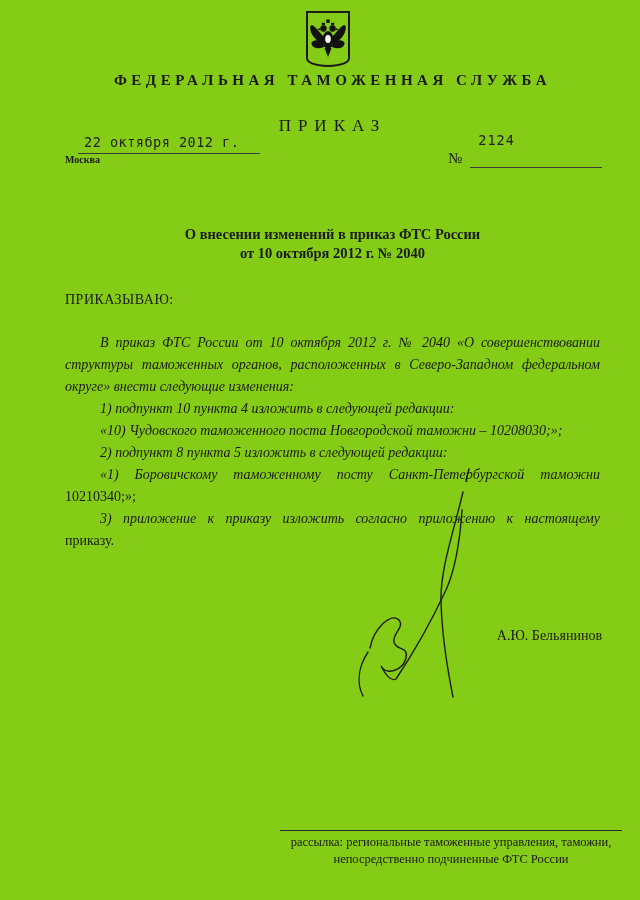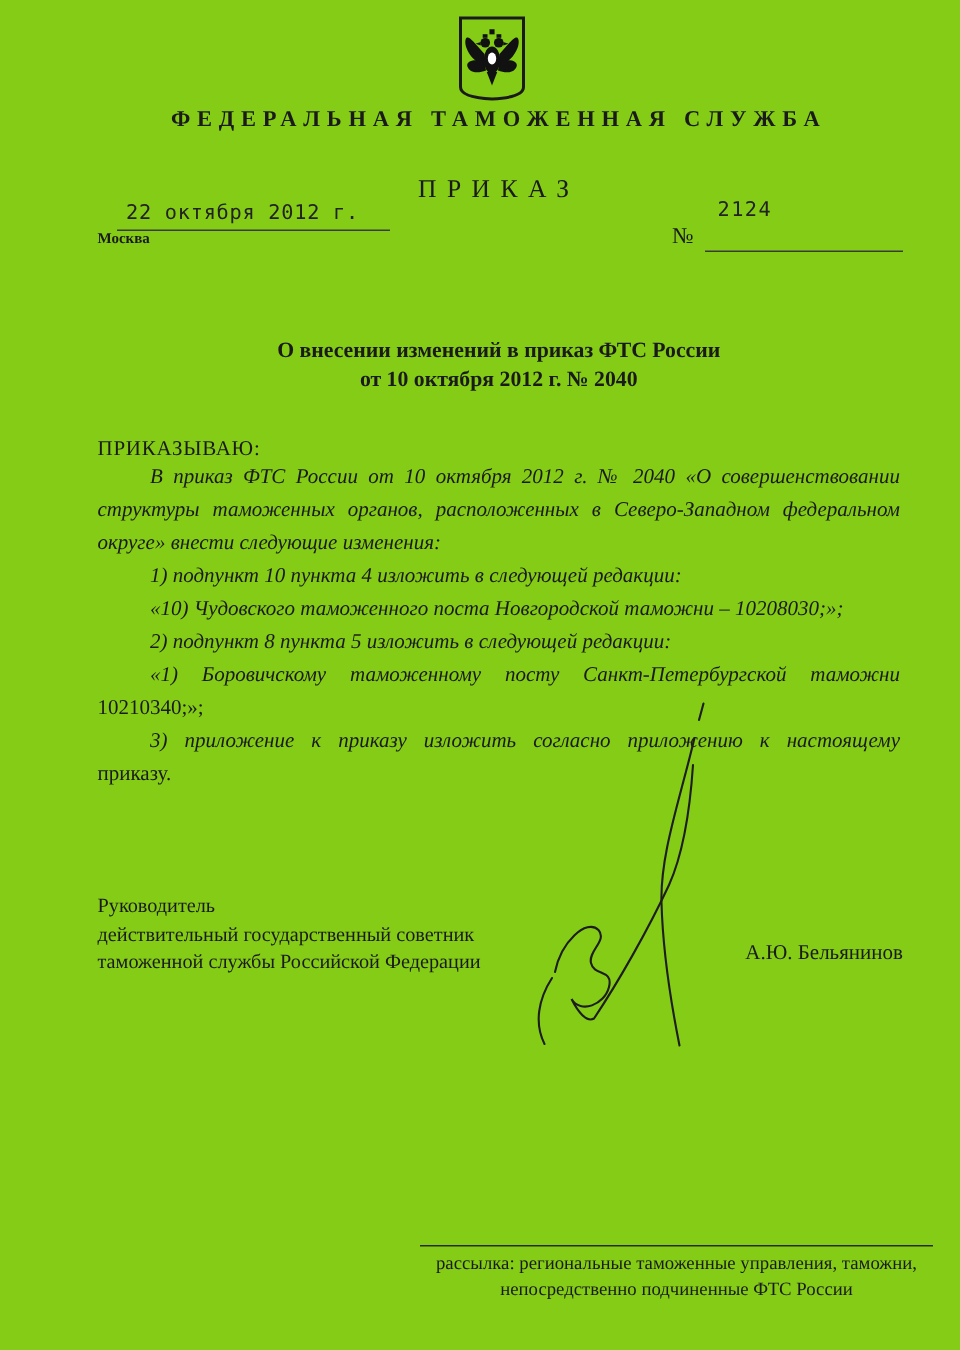--- a/index.html
+++ b/index.html
@@ -67,21 +67,21 @@
   }
   .city { top: 154px; text-align: left; font-size: 10px; font-weight: bold; }
   .subject {
     top: 225px;
     text-align: center;
     font-weight: bold;
     font-size: 14.5px;
     line-height: 19px;
   }
   .body-block { top: 292px; font-size: 14px; }
-  .order-word { letter-spacing: 0.5px; }
+  .order-word { margin-bottom: 24px; letter-spacing: 0.5px; }
   .body-block p {
     text-align: justify;
     line-height: 22px;
   }
   .indent { text-indent: 35px; font-style: italic; }
   .stretch { text-align-last: justify; }
   .sig-block {
     top: 595px;
     font-size: 13.5px;
     line-height: 18.5px;
@@ -158,25 +158,20 @@
     <p class="indent">В приказ ФТС России от 10 октября 2012 г.  № 2040 «О совершенствовании структуры таможенных органов, расположенных в Северо-Западном федеральном округе» внести следующие изменения:</p>
     <p class="indent">1) подпункт 10 пункта 4 изложить в следующей редакции:</p>
     <p class="indent">«10) Чудовского таможенного поста Новгородской таможни – 10208030;»;</p>
     <p class="indent">2) подпункт 8 пункта 5 изложить в следующей редакции:</p>
     <p class="indent stretch">«1) Боровичскому таможенному посту Санкт-Петербургской таможни</p>
     <p>10210340;»;</p>
     <p class="indent stretch">3) приложение к приказу изложить согласно приложению к настоящему</p>
     <p>приказу.</p>
   </div>
 
-  <div class="col sig-block">
-    <div>Руководитель</div>
-    <div>действительный государственный советник</div>
-    <div>таможенной службы Российской Федерации</div>
-  </div>
 
   <svg class="signature-svg" viewBox="0 0 130 250" xmlns="http://www.w3.org/2000/svg" fill="none" stroke="#1d1d1d" stroke-width="1.4" stroke-linecap="round">
     <path d="M116,28 l 3,-11"></path>
     <path d="M113,40 C103,82 90,118 91,150 C92,185 98,220 103,245"></path>
     <path d="M20,196 C24,176 41,160 49,168 C55,175 42,182 44,190 C46,199 59,194 56,206 C53,218 37,224 31,214 C35,222 41,230 46,227 C62,203 82,168 96,138 C105,118 110,88 112,58"></path>
     <path d="M18,200 C9,214 6,230 13,244"></path>
   </svg>
 
   <div class="signer-name">А.Ю. Бельянинов</div>
 

